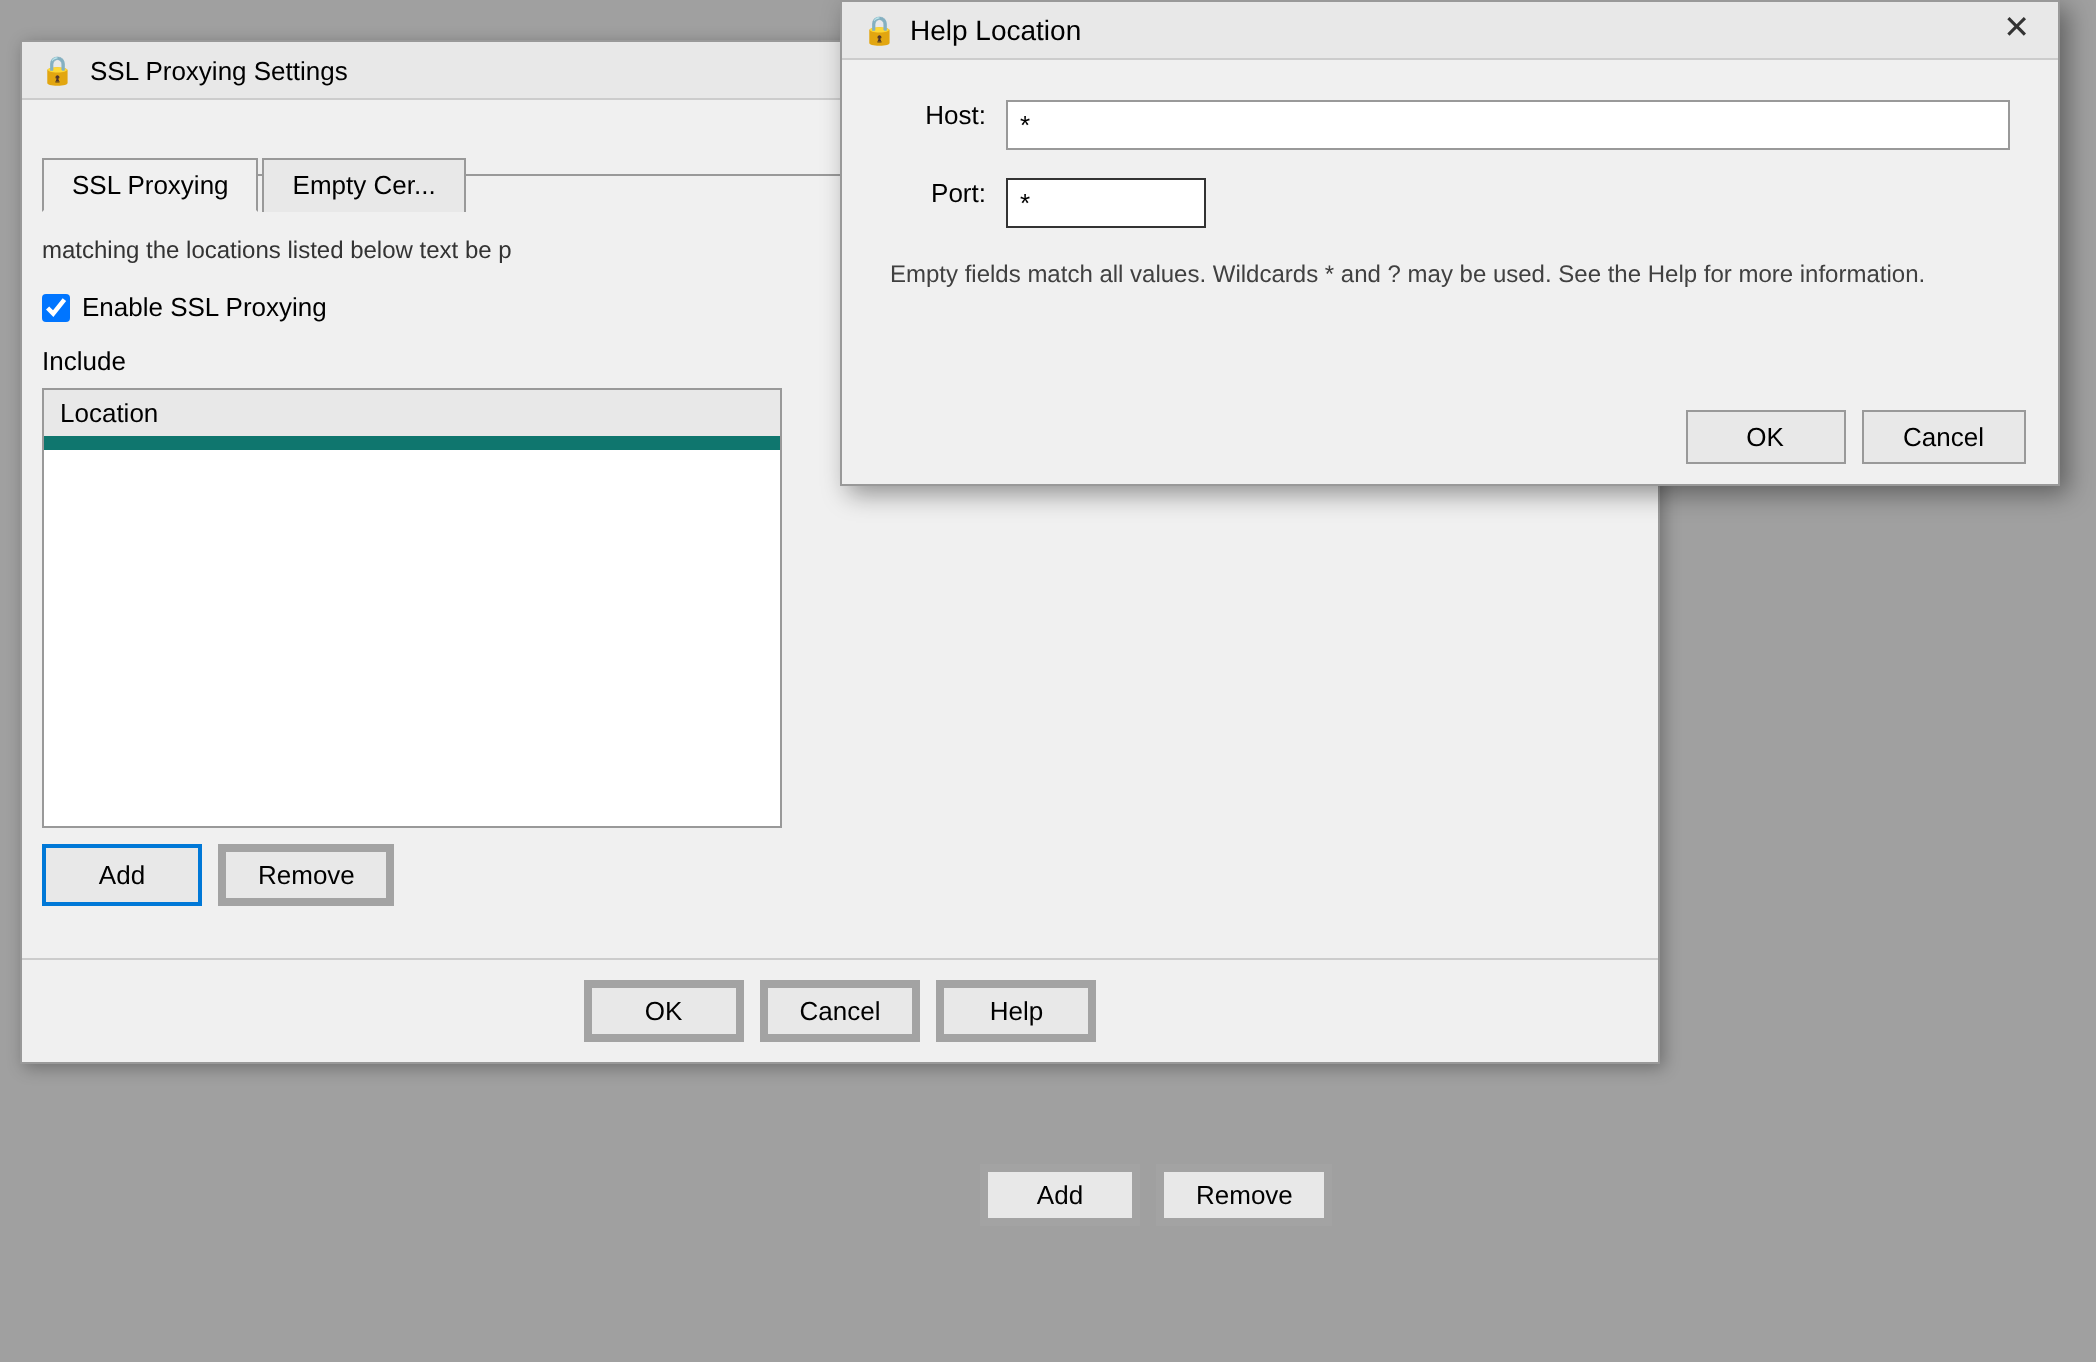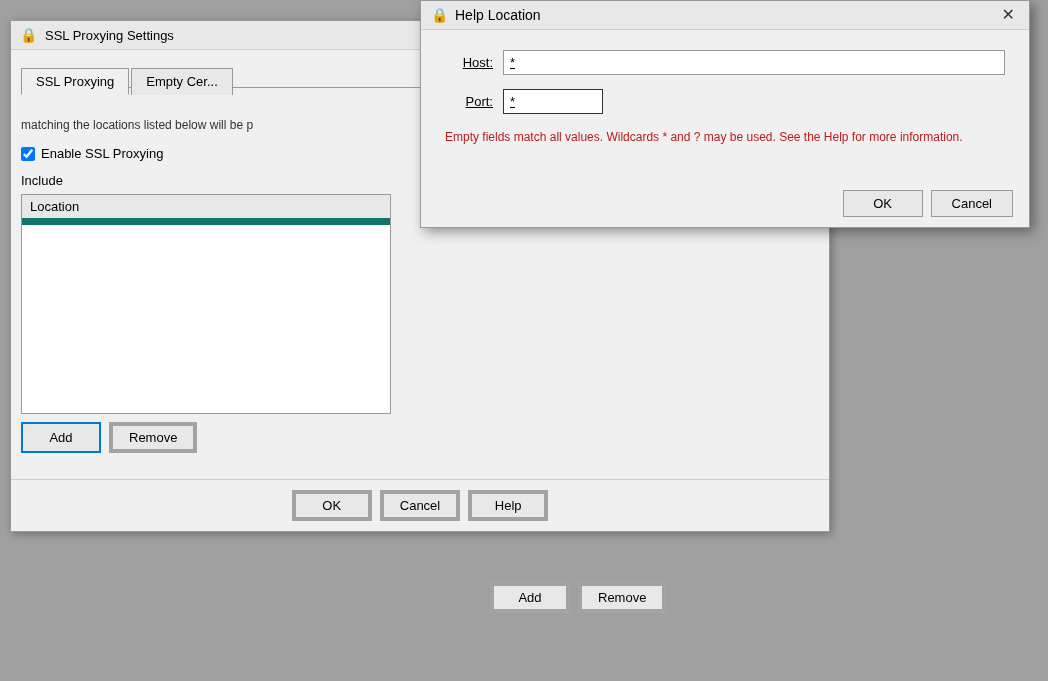--- a/index.html
+++ b/index.html
@@ -61,21 +61,21 @@
 
     .tab {
       padding: 5px 14px;
       border: 1px solid #999;
       border-bottom: none;
       background: #e8e8e8;
       cursor: pointer;
       font-size: 13px;
       margin-right: 2px;
       position: relative;
-      top: 8px;
+      top: 19px;
     }
 
     .tab.active {
       background: #f0f0f0;
       border-bottom: 1px solid #f0f0f0;
       z-index: 1;
     }
 
     .ssl-description {
       font-size: 12px;
@@ -194,23 +194,21 @@
       padding: 0 4px;
       line-height: 1;
     }
 
     .dialog-body {
       padding: 20px 24px;
     }
 
     .field-row {
       display: flex;
-      align-items: center;
       margin-bottom: 14px;
-      text-decoration: underline;
     }
 
     .field-label {
       width: 48px;
       font-size: 13px;
       text-align: right;
       margin-right: 10px;
     }
 
     .field-input-host {
@@ -224,23 +222,23 @@
     .field-input-port {
       width: 100px;
       border: 1px solid #333;
       padding: 4px 6px;
       font-size: 13px;
       background: white;
     }
 
     .hint-text {
       font-size: 12px;
-      color: #b91c1c;
+      color: #404040;
       line-height: 1.5;
-      margin-bottom: 14px;
+      margin-bottom: 29px;
       max-width: 520px;
     }
 
     .dialog-footer {
       display: flex;
       justify-content: flex-end;
       gap: 8px;
       padding: 10px 16px;
     }
 
@@ -263,21 +261,21 @@
   </div>
   <div class="ssl-body">
 
     <div class="tabs">
       <div class="tab active">SSL Proxying</div>
       <div class="tab">Empty Cer...</div>
     </div>
 
     <div class="ssl-description">
       <br>
-      <span>matching the locations listed below will be p</span><br>
+      <span>matching the locations listed below text be p</span><br>
     </div>
 
     <div class="checkbox-row">
       <input type="checkbox" checked="" style="">
       <label>Enable SSL Proxying</label>
     </div>
 
     <div class="section-label">Include</div>
 
     <div class="include-table">

